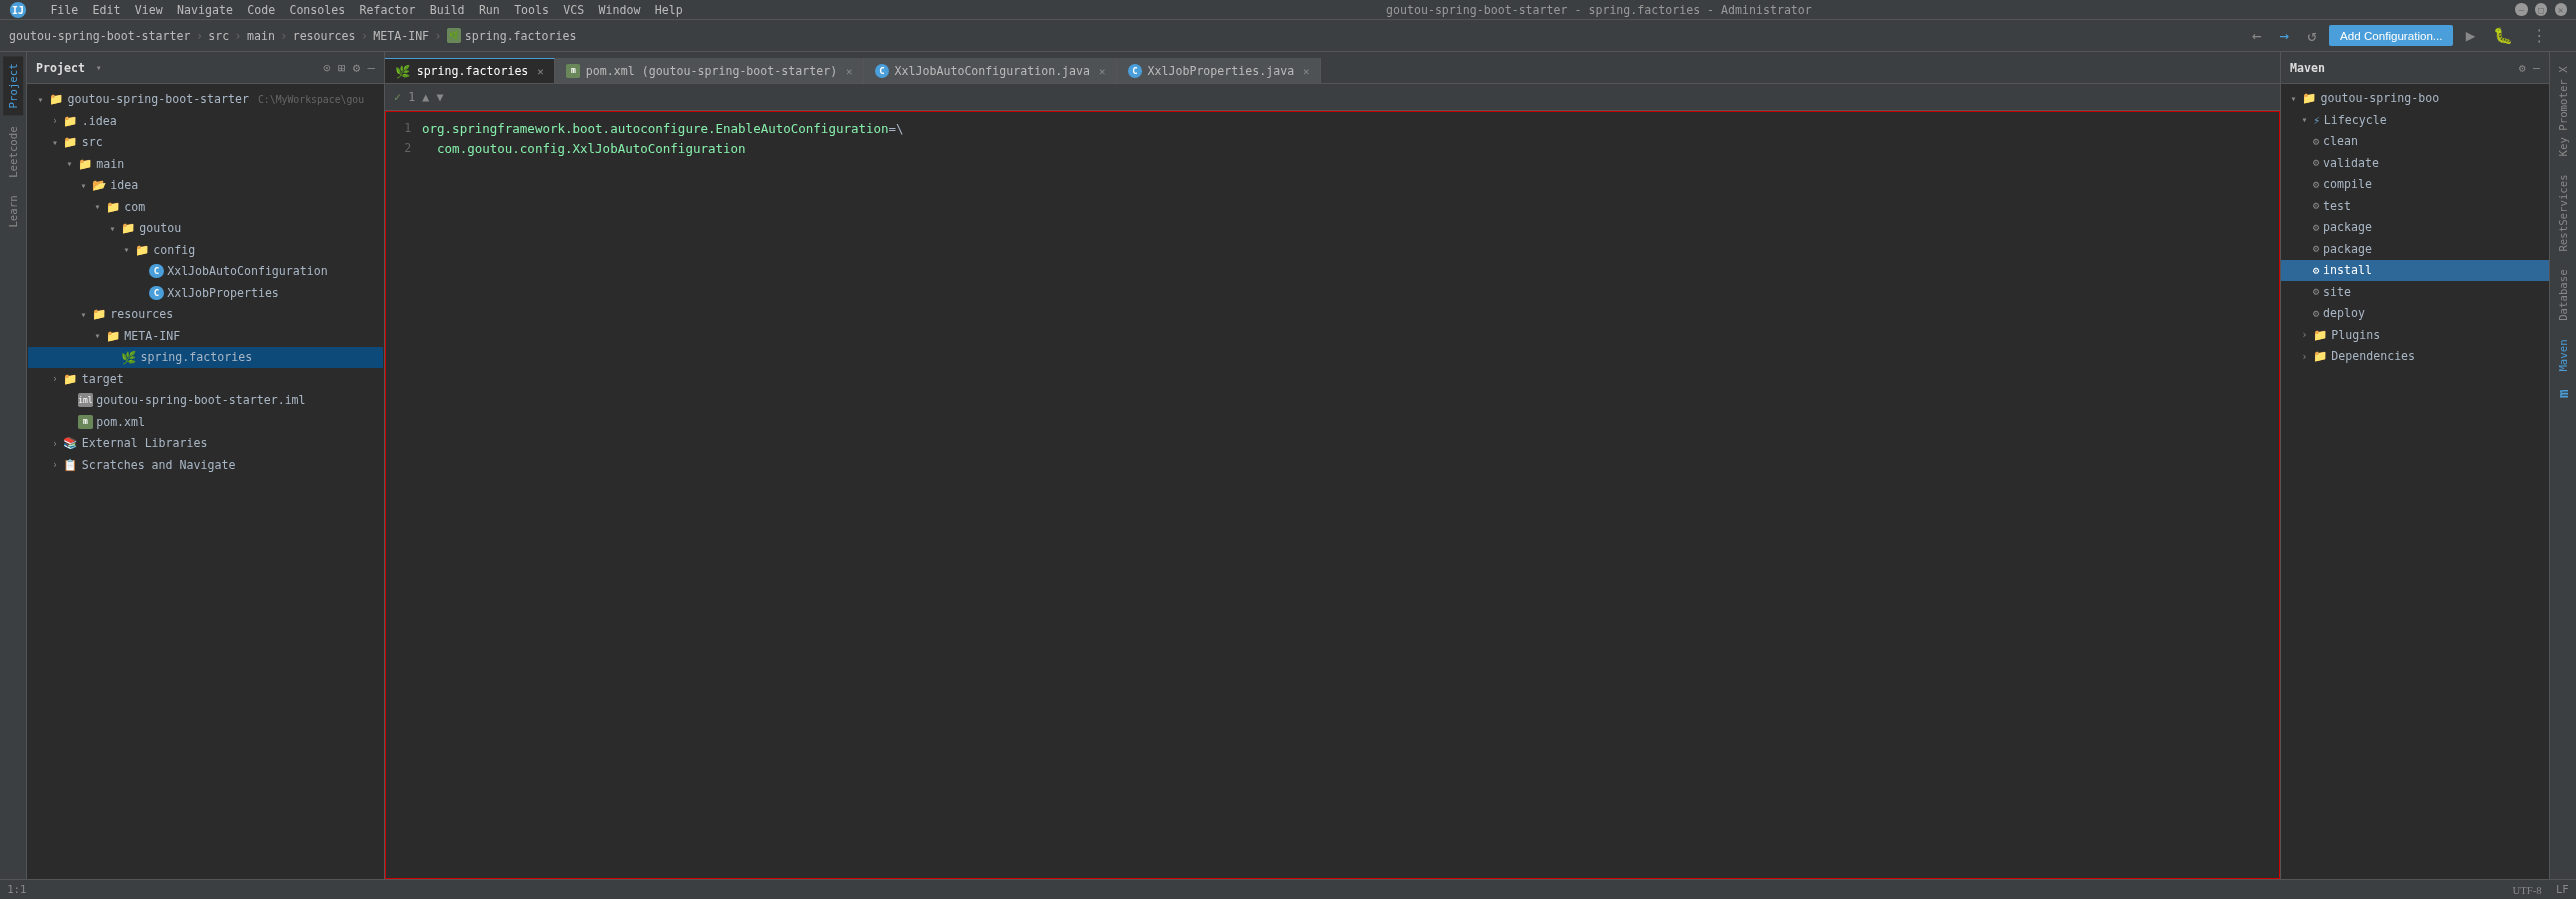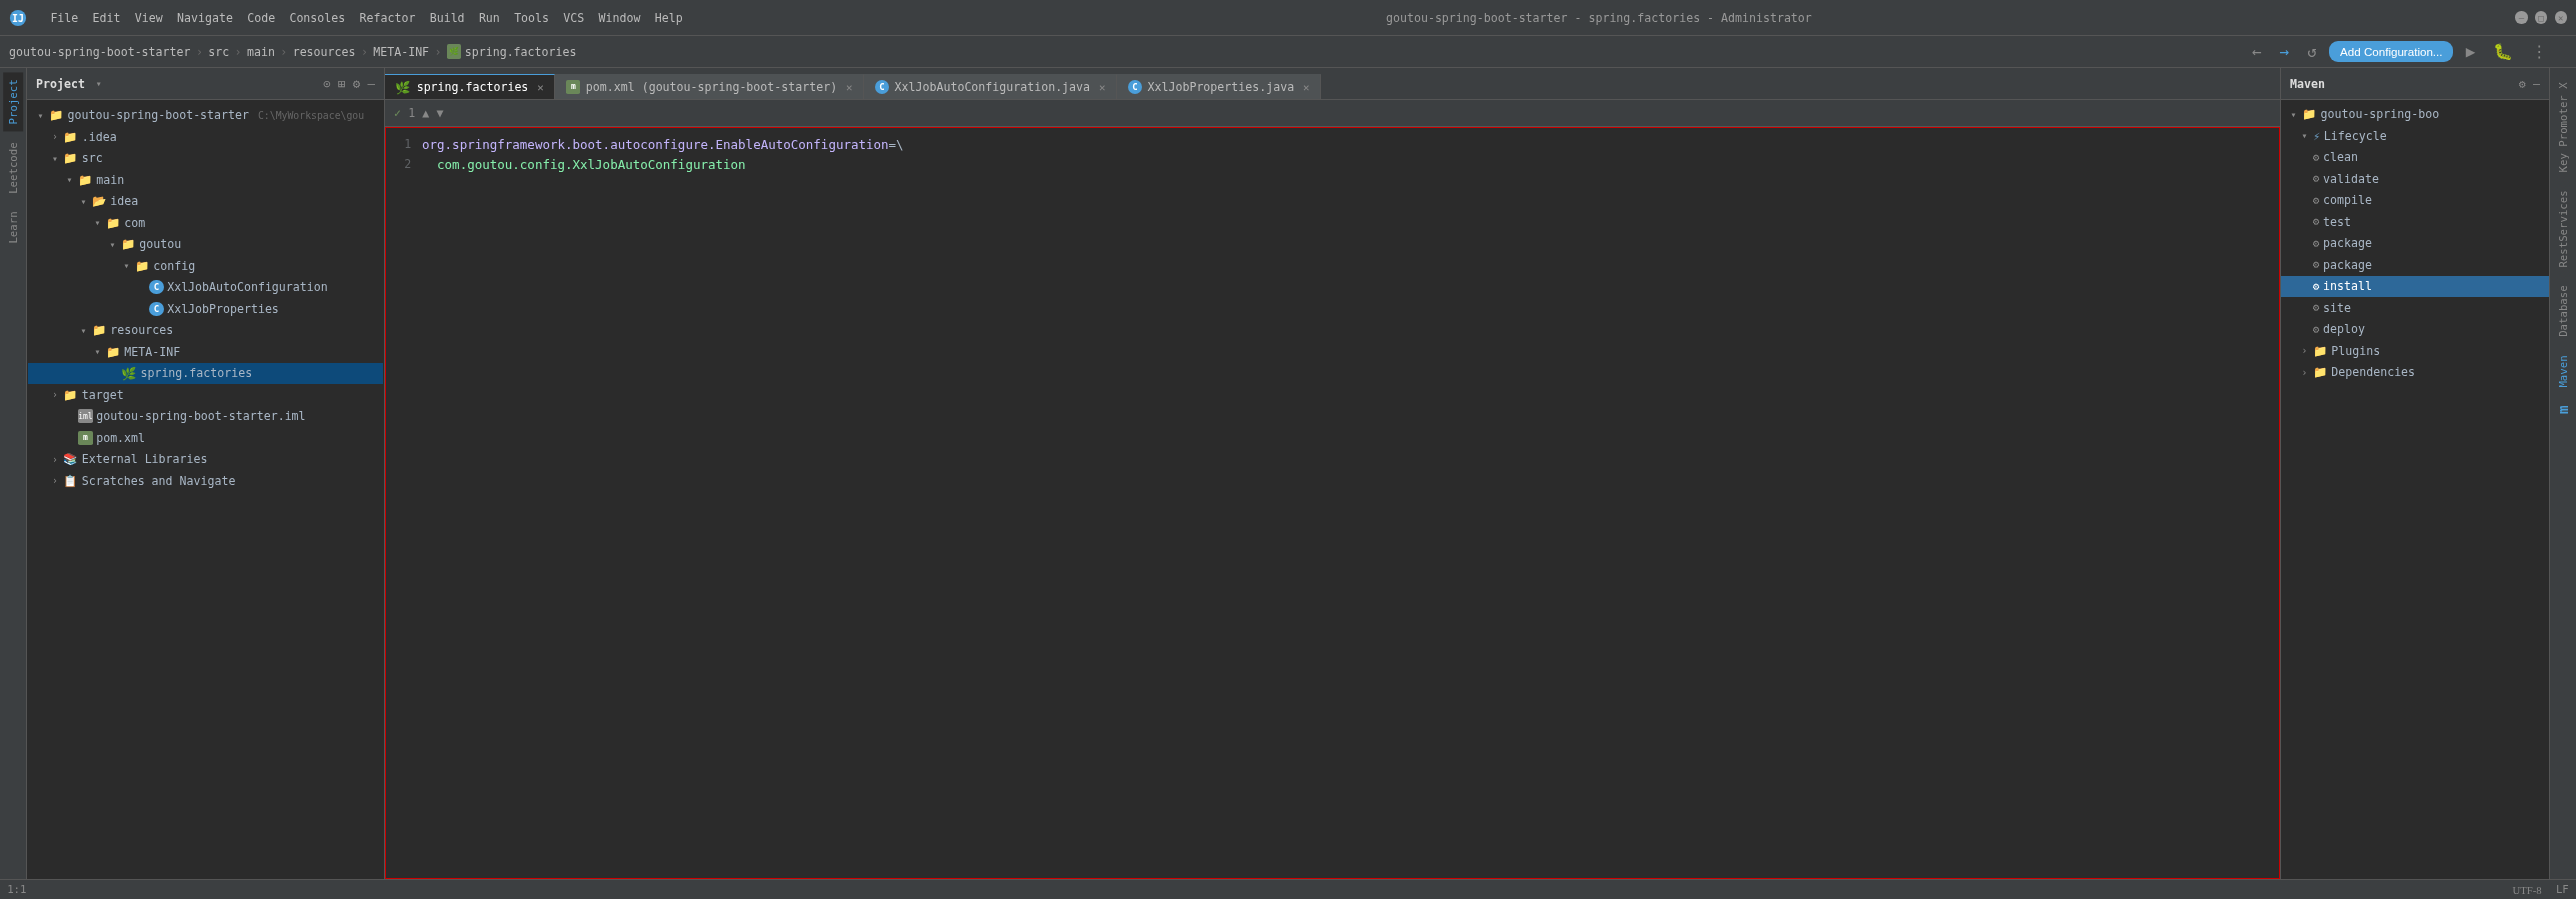--- a/index.html
+++ b/index.html
@@ -11,21 +11,21 @@
       width: 2576px;
       height: 900px;
       overflow: hidden;
       display: flex;
       flex-direction: column;
     }
 
     
     .title-bar {
       background: #3c3f41;
-      height: 36px;
+      height: 20px;
       display: flex;
       align-items: center;
       justify-content: space-between;
       padding: 0 9px;
       border-bottom: 0.9px solid #555;
       flex-shrink: 0;
     }
     .title-bar-left {
       display: flex;
       align-items: center;
@@ -95,21 +95,21 @@
       cursor: pointer;
       font-size: 16px;
       padding: 1.8px 5.4px;
     }
     .nav-btn.active { color: #4a9eda; }
     .add-config-btn {
       background: #4a9eda;
       color: #fff;
       border: none;
       padding: 3.6px 10.7px;
-      border-radius: 9px;
+      border-radius: 2px;
       cursor: pointer;
       font-size: 11.6px;
     }
 
     
     .main-layout {
       display: flex;
       flex: 1;
       overflow: hidden;
     }
@@ -657,21 +657,21 @@
       <span class="check-icon">✓</span>
       <span style="color:#888;">1</span>
       <span class="arrows">▲</span>
       <span class="arrows">▼</span>
     </div>
 
     <div class="code-editor">
       <div class="code-line">
         <span class="line-number">1</span>
         <span class="line-content">
-          <span style="color:#c4b5fd;">org.springframework.boot.autoconfigure.EnableAutoConfiguration</span><span style="color:#a9b7c6;">=\</span>
+          <span style="color:#86efac;">org.springframework.boot.autoconfigure.EnableAutoConfiguration</span><span style="color:#a9b7c6;">=\</span>
         </span>
       </div>
       <div class="code-line">
         <span class="line-number">2</span>
         <span class="line-content">
           <span style="color:#86efac;">&nbsp;&nbsp;com.goutou.config.XxlJobAutoConfiguration</span>
         </span>
       </div>
     </div>
   </div>

